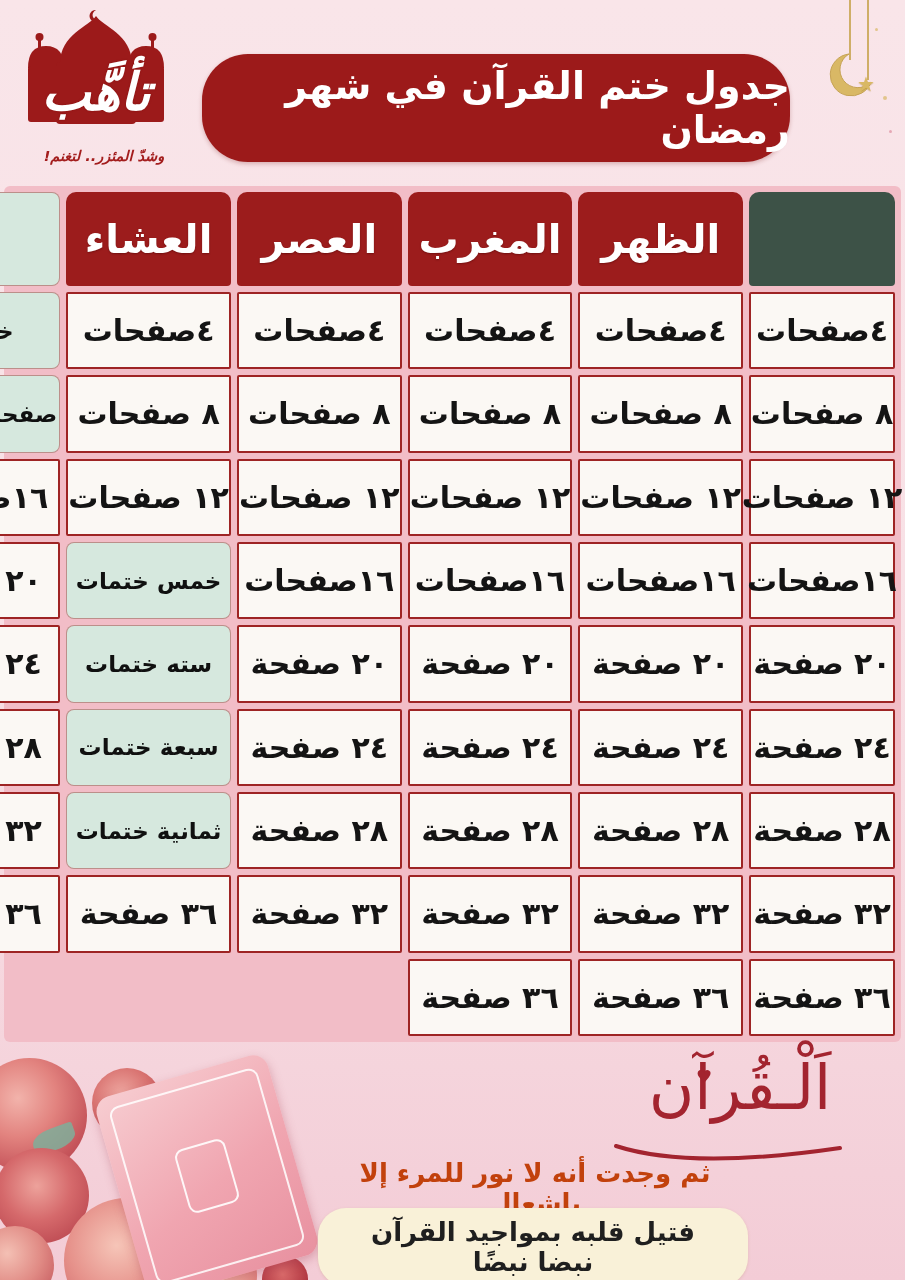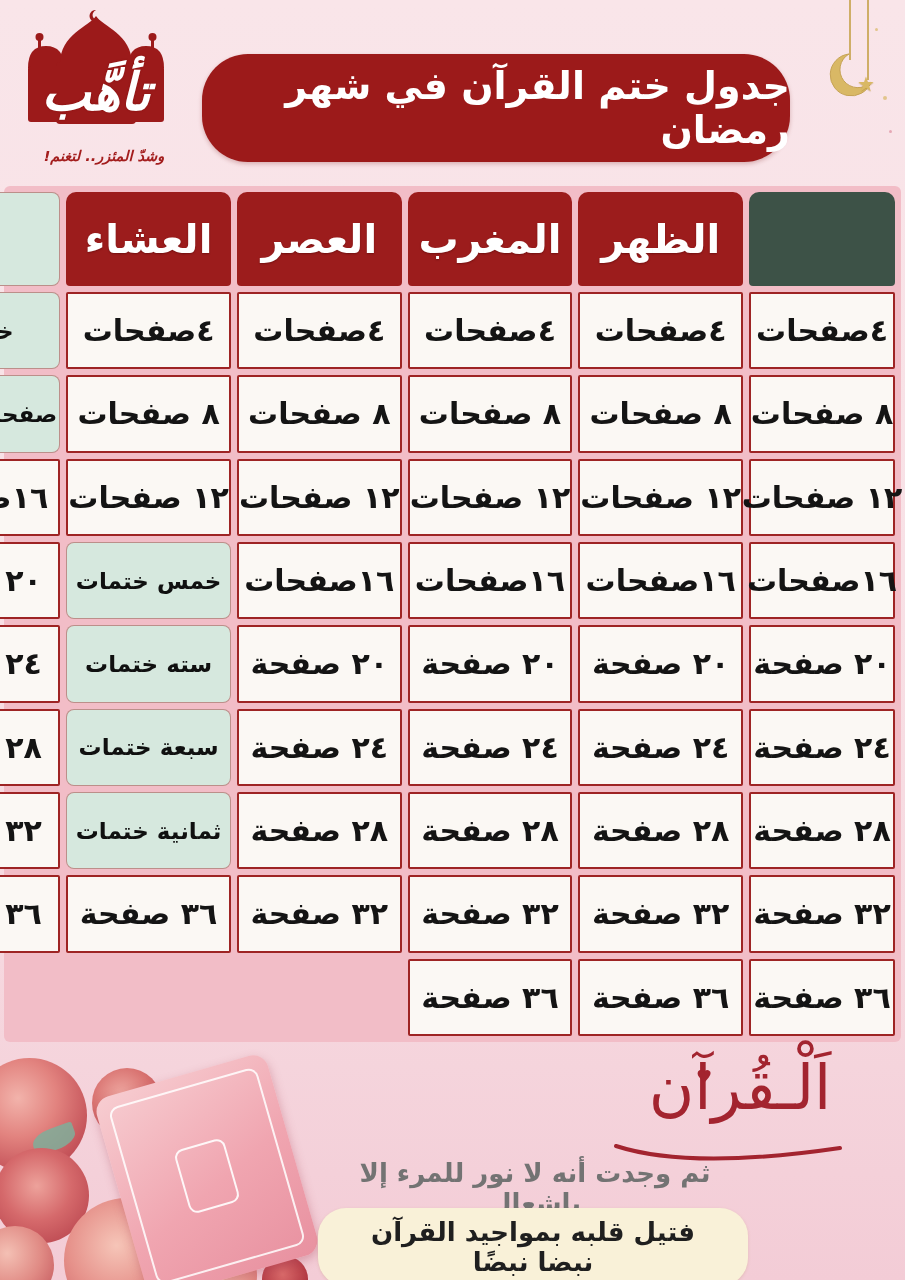--- a/index.html
+++ b/index.html
@@ -106,21 +106,21 @@
   }
   .callig{
     position:absolute;left:600px;top:1048px;width:280px;height:120px;
     text-align:center;color:#a3242f;direction:rtl;
   }
   .callig .word{font-size:62px;font-weight:400;line-height:1.3;letter-spacing:1px;}
   .callig .heart{position:absolute;left:96px;top:18px;font-size:18px;color:#a3242f;}
   .callig svg{position:absolute;left:10px;top:92px;}
   .quote1{
     position:absolute;left:330px;top:1158px;width:410px;text-align:center;
-    color:#737373;font-size:26px;font-weight:700;direction:rtl;
+    color:#c2410c;font-size:26px;font-weight:700;direction:rtl;
   }
   .quote2{
     position:absolute;left:318px;top:1208px;width:430px;text-align:center;direction:rtl;
   }
   .quote2 .pill{
     display:inline-block;background:#f9f1d8;border-radius:28px;
     padding:9px 26px;color:#1f1f1f;font-size:26px;font-weight:700;
     box-shadow:0 1px 3px rgba(180,140,90,.25);
   }
 </style>

